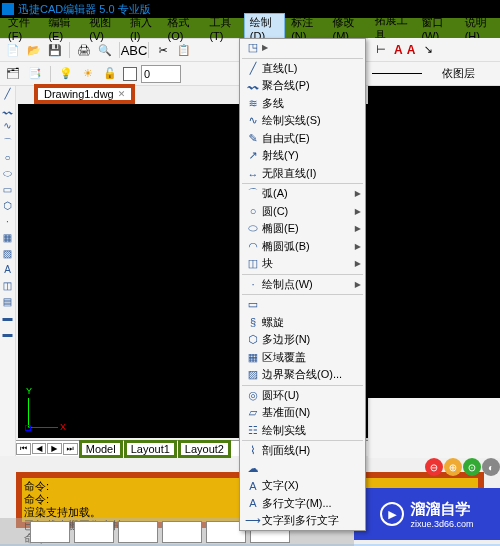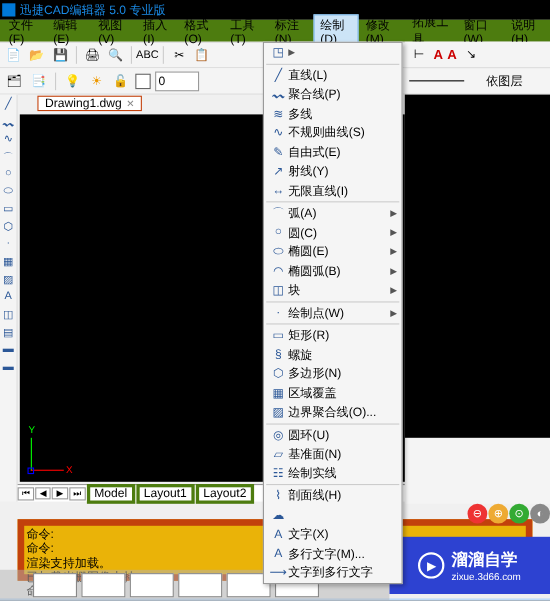--- a/index.html
+++ b/index.html
@@ -13,21 +13,21 @@
 .toolbar2{height:24px;background:#f4f4f4;border-bottom:1px solid #ddd;display:flex;align-items:center;padding-left:4px;gap:4px}
 .tb-btn{width:18px;height:18px;display:flex;align-items:center;justify-content:center;font-size:11px;cursor:default}
 .sep{width:1px;height:16px;background:#ccc;margin:0 2px}
 .dd{width:40px;height:18px;border:1px solid #999;background:#fff;display:flex;align-items:center;padding-left:2px;font-size:10px}
 .cswatch{width:14px;height:14px;border:1px solid #666;background:#fff}
 .main-area{display:flex;height:370px}
 .left-tools{width:16px;background:#f4f4f4;border-right:1px solid #ddd;display:flex;flex-direction:column;align-items:center;padding-top:2px;gap:4px}
 .lt-icon{width:12px;height:12px;font-size:10px;color:#2b5797;text-align:center}
 .canvas-area{flex:1;display:flex;flex-direction:column}
 .tab-strip{height:16px;display:flex;align-items:center;padding-left:18px}
-.doc-tab{background:#fff;border:1px solid #c2410c;padding:0 6px;font-size:10px;display:flex;align-items:center;gap:4px}
+.doc-tab{background:#fff;border:4px solid #c2410c;padding:0 6px;font-size:10px;display:flex;align-items:center;gap:4px}
 .doc-tab .x{color:#888;font-size:9px}
 .canvas{flex:1;background:#000;position:relative;margin:2px}
 .ucs{position:absolute;bottom:10px;left:10px}
 .ucs .y{position:absolute;bottom:0;left:0;width:1px;height:30px;background:#0f0}
 .ucs .yl{position:absolute;bottom:32px;left:-2px;color:#0f0;font-size:9px}
 .ucs .x{position:absolute;bottom:0;left:0;height:1px;width:30px;background:#f00}
 .ucs .xl{position:absolute;bottom:-4px;left:32px;color:#f00;font-size:9px}
 .ucs .sq{position:absolute;bottom:-3px;left:-3px;width:6px;height:6px;border:1px solid #00f}
 .layout-tabs{height:16px;display:flex;align-items:center;background:#fff;border-top:1px solid #999;font-size:10px}
 .layout-tabs .nav{border:1px solid #999;padding:0 3px;margin-right:1px;font-size:8px}
@@ -61,37 +61,37 @@
   <span>迅捷CAD编辑器 5.0 专业版</span>
 </div>
 
 <div class="menubar" id="menubar">
     <span class="mi">文件(F)</span>
     <span class="mi">编辑(E)</span>
     <span class="mi">视图(V)</span>
     <span class="mi">插入(I)</span>
     <span class="mi">格式(O)</span>
     <span class="mi">工具(T)</span>
+    <span class="mi hi">绘制(D)</span>
     <span class="mi">标注(N)</span>
-    <span class="mi hi">绘制(D)</span>
     <span class="mi">修改(M)</span>
     <span class="mi">拓展工具</span>
     <span class="mi">窗口(W)</span>
     <span class="mi">说明(H)</span>
   </div>
 
 <div class="toolbar1">
   <span class="tb-btn">📄</span>
   <span class="tb-btn">📂</span>
   <span class="tb-btn">💾</span>
   <span class="sep"></span>
   <span class="tb-btn">🖨</span>
   <span class="tb-btn">🔍</span>
   <span class="sep"></span>
-  <span class="tb-btn" style="font-size:10px">ABC</span>
+  <span class="tb-btn" style="font-size:13px">ABC</span>
   <span class="sep"></span>
   <span class="tb-btn">✂</span>
   <span class="tb-btn">📋</span>
 </div>
 
 <div class="toolbar2">
   <span class="tb-btn">🗂</span>
   <span class="tb-btn">📑</span>
   <span class="sep"></span>
   <span class="tb-btn" style="color:#eb0">💡</span>
@@ -196,21 +196,21 @@
     <div class="row">
       <span class="ic">〰</span>
       <span class="lbl">聚合线(P)</span>
     </div>
     <div class="row">
       <span class="ic">≋</span>
       <span class="lbl">多线</span>
     </div>
     <div class="row">
       <span class="ic">∿</span>
-      <span class="lbl">不规则曲线(S)</span>
+      <span class="lbl">绘制实线(S)</span>
     </div>
     <div class="row">
       <span class="ic">✎</span>
       <span class="lbl">自由式(E)</span>
     </div>
     <div class="row">
       <span class="ic">↗</span>
       <span class="lbl">射线(Y)</span>
     </div>
     <div class="row">
@@ -245,21 +245,20 @@
     </div>
     <div class="dsep"></div>
     <div class="row">
       <span class="ic">·</span>
       <span class="lbl">绘制点(W)</span>
       <span class="arr">▶</span>
     </div>
     <div class="dsep"></div>
     <div class="row">
       <span class="ic">▭</span>
-      <span class="lbl">矩形(R)</span>
     </div>
     <div class="row">
       <span class="ic">§</span>
       <span class="lbl">螺旋</span>
     </div>
     <div class="row">
       <span class="ic">⬡</span>
       <span class="lbl">多边形(N)</span>
     </div>
     <div class="row">

